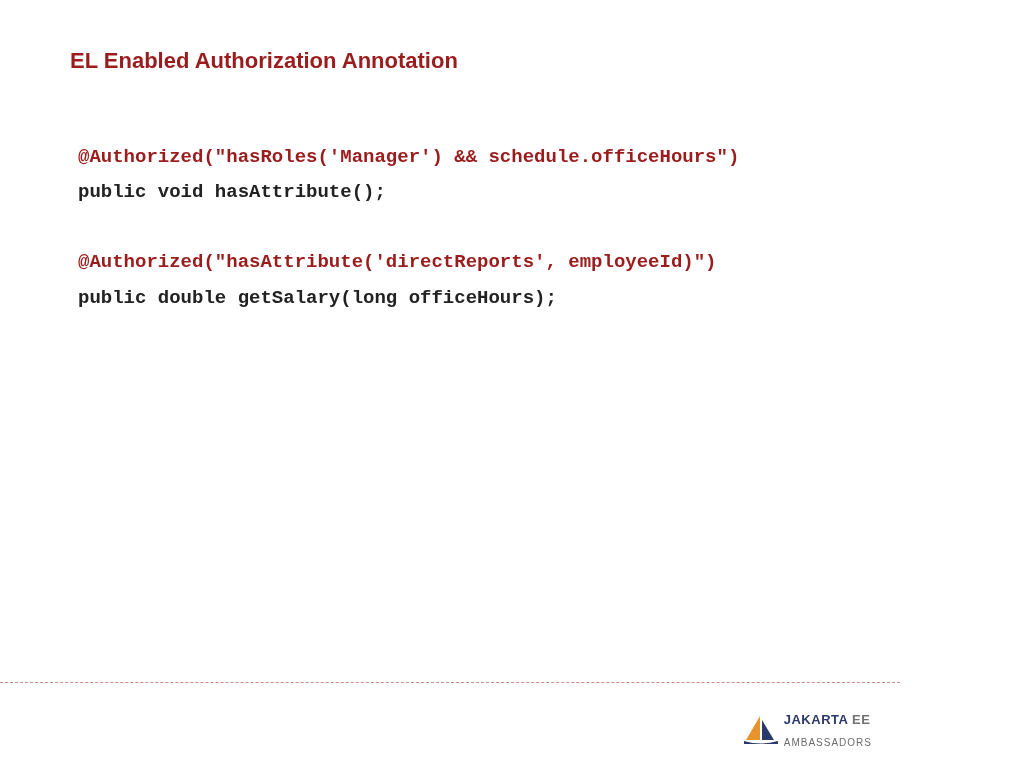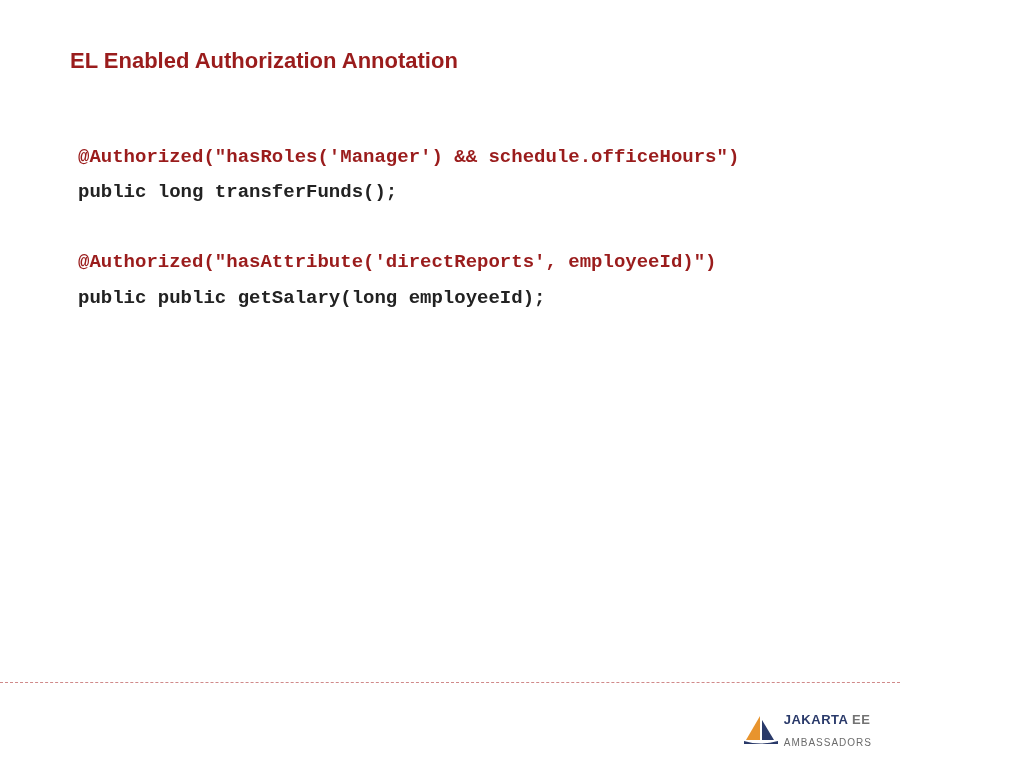--- a/index.html
+++ b/index.html
@@ -81,24 +81,24 @@
   }
 </style>
 </head>
 <body>
 
 <div class="slide">
 
   <div class="title">EL Enabled Authorization Annotation</div>
 
   <div class="code-block"><span class="annotation">@Authorized("hasRoles('Manager') &amp;&amp; schedule.officeHours")</span>
-<span class="signature">public long transferFunds();</span>
+<span class="signature">public void hasAttribute();</span>
 
 <span class="annotation">@Authorized("hasAttribute('directReports', employeeId)")</span>
-<span class="signature">public public getSalary(long employeeId);</span></div>
+<span class="signature">public double getSalary(long officeHours);</span></div>
 
   <div class="footer-line"></div>
 
   <div class="logo">
     <span>
       <svg width="34" height="30" viewBox="0 0 34 30">
         <path d="M 2 26 L 16 2 L 16 26 Z" fill="#e8942e"></path>
         <path d="M 18 26 L 18 6 L 30 26 Z" fill="#2a3a6a"></path>
         <path d="M 0 27 Q 17 32 34 27 L 34 30 L 0 30 Z" fill="#2a3a6a"></path>
       </svg>

